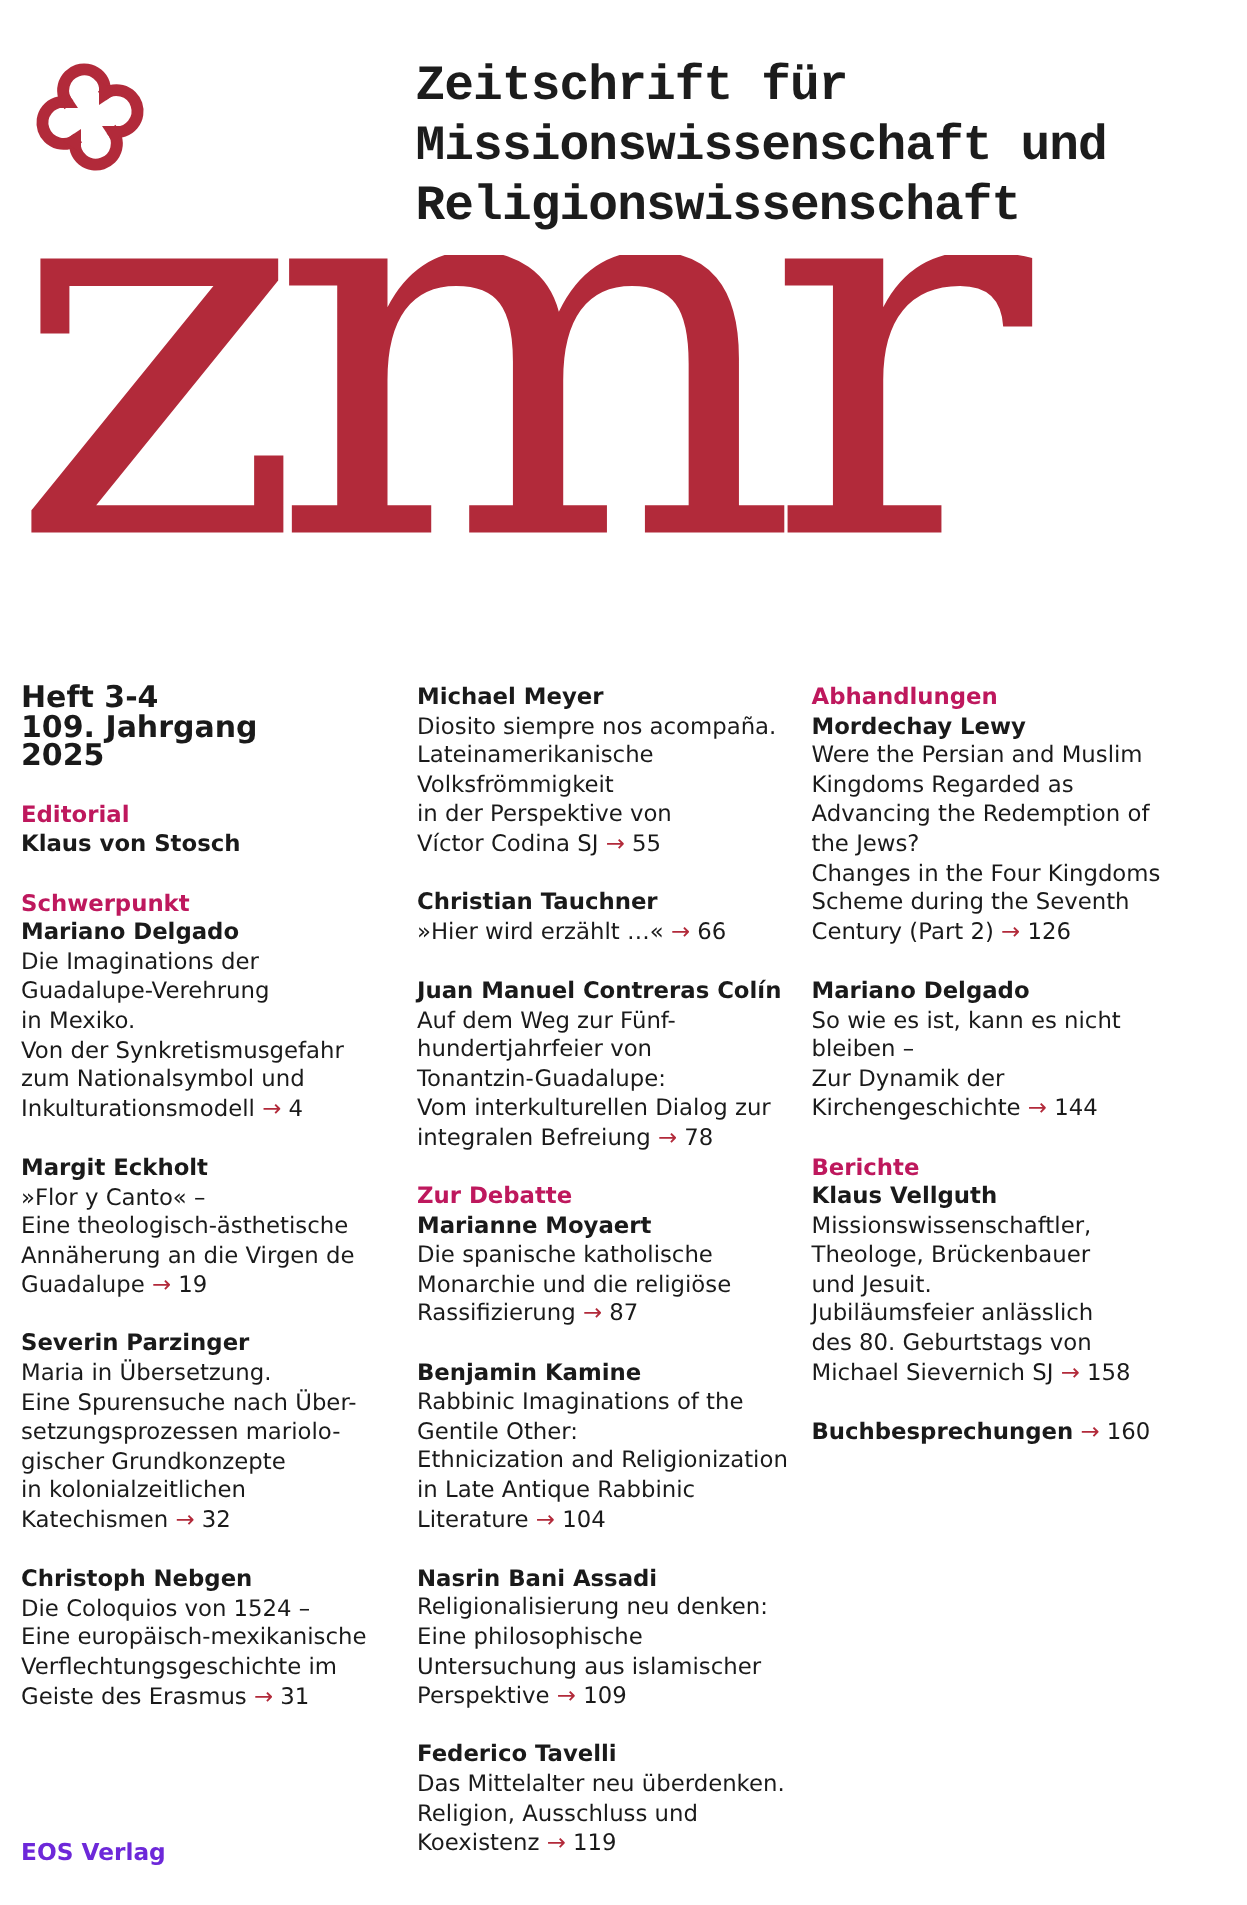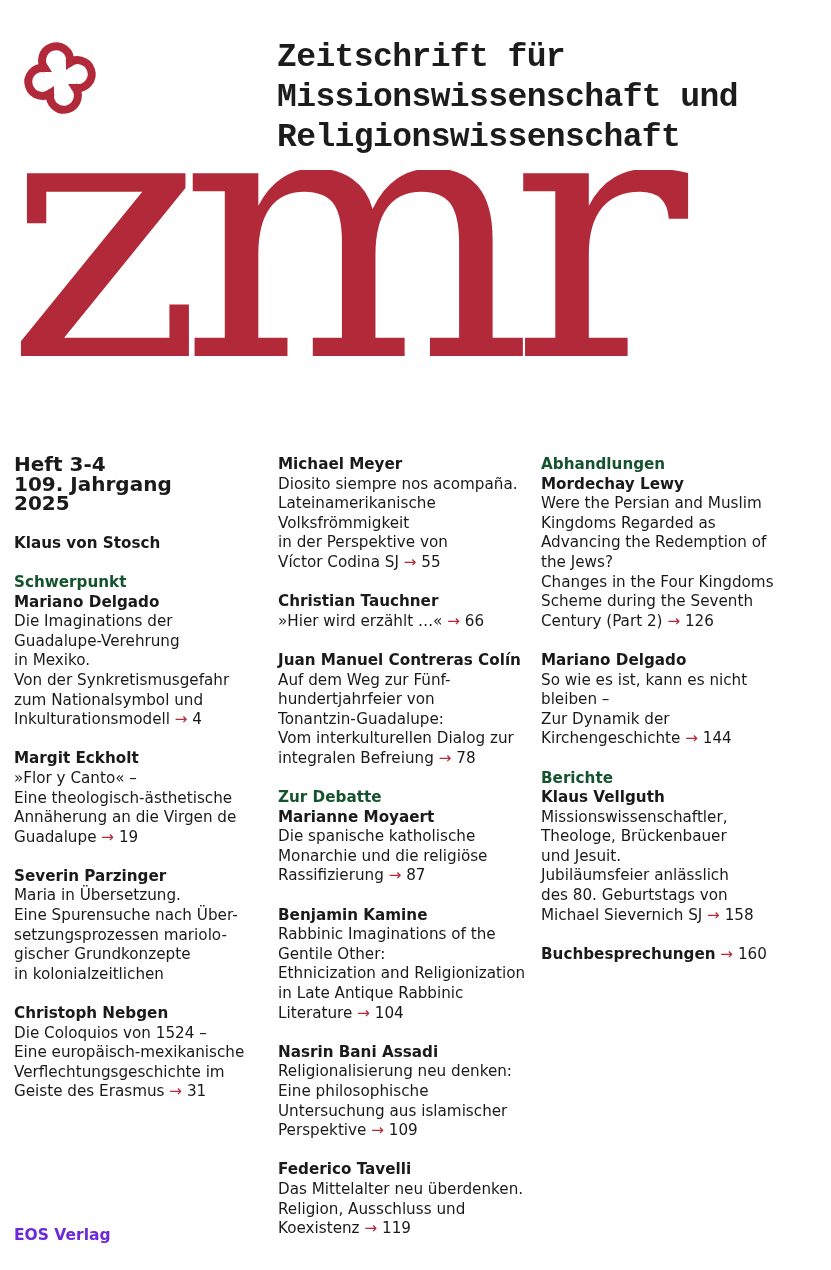--- a/index.html
+++ b/index.html
@@ -12,21 +12,21 @@
   .journal-title div { white-space: nowrap; font-family: Liberation Mono, monospace; }
   .masthead { position: absolute; left: 0; top: 170px; width: 831px; height: 270px; overflow: hidden; text-align: center; }
   .masthead-text { position: absolute; left: 6px; top: -112px;
     font-family: "DejaVu Serif", "Liberation Serif", serif; font-size: 352px; line-height: 1;
     color: #b22a3a; letter-spacing: -22px; transform: scaleX(1.06); transform-origin: left top; }
   .col { position: absolute; top: 455px; width: 262px; font-size: 15.2px; line-height: 19.6px; }
   .col1 { left: 14px; }
   .col2 { left: 278px; }
   .col3 { left: 541px; width: 285px; }
   .issue { font-weight: bold; font-size: 20px; line-height: 19.6px; margin-bottom: 20px; }
-  .section { color: #14532d; font-weight: bold; }
+  .section { color: #be185d; font-weight: bold; }
   .entry { margin-bottom: 19.6px; }
   .author { font-weight: bold; }
   .title-line { white-space: nowrap; }
   .arrow { color: #b22a3a; }
   .publisher { position: absolute; left: 14px; top: 1226px; color: #6d28d9;
     font-weight: bold; font-size: 15.5px; }
   .nb { font-weight: bold; text-align: center; }
 </style>
 </head>
 <body>
@@ -57,20 +57,21 @@
 </div>
 
 <div class="col col1">
   <div class="issue">
     <div>Heft 3-4</div>
     <div>109. Jahrgang</div>
     <div>2025</div>
   </div>
   <div id="col1-body">
       <div>
+        <div class="section">Editorial</div>
         <div class="entry">
           <div class="author">Klaus von Stosch</div>
         </div>
       </div>
       <div>
         <div class="section">Schwerpunkt</div>
         <div class="entry">
           <div class="author">Mariano Delgado</div>
           <div class="title-line"><span>Die Imaginations der</span></div>
           <div class="title-line"><span>Guadalupe-Verehrung</span></div>
@@ -86,20 +87,21 @@
           <div class="title-line"><span>Annäherung an die Virgen de</span></div>
           <div class="title-line"><span>Guadalupe</span> <span class="arrow">→</span> <span>19</span></div>
         </div>
         <div class="entry">
           <div class="author">Severin Parzinger</div>
           <div class="title-line"><span>Maria in Übersetzung.</span></div>
           <div class="title-line"><span>Eine Spurensuche nach Über-</span></div>
           <div class="title-line"><span>setzungsprozessen mariolo-</span></div>
           <div class="title-line"><span>gischer Grundkonzepte</span></div>
           <div class="title-line"><span>in kolonialzeitlichen</span></div>
+          <div class="title-line"><span>Katechismen</span> <span class="arrow">→</span> <span>32</span></div>
         </div>
         <div class="entry">
           <div class="author">Christoph Nebgen</div>
           <div class="title-line"><span>Die Coloquios von 1524 –</span></div>
           <div class="title-line"><span>Eine europäisch-mexikanische</span></div>
           <div class="title-line"><span>Verflechtungsgeschichte im</span></div>
           <div class="title-line"><span>Geiste des Erasmus</span> <span class="arrow">→</span> <span>31</span></div>
         </div>
       </div>
     </div>

